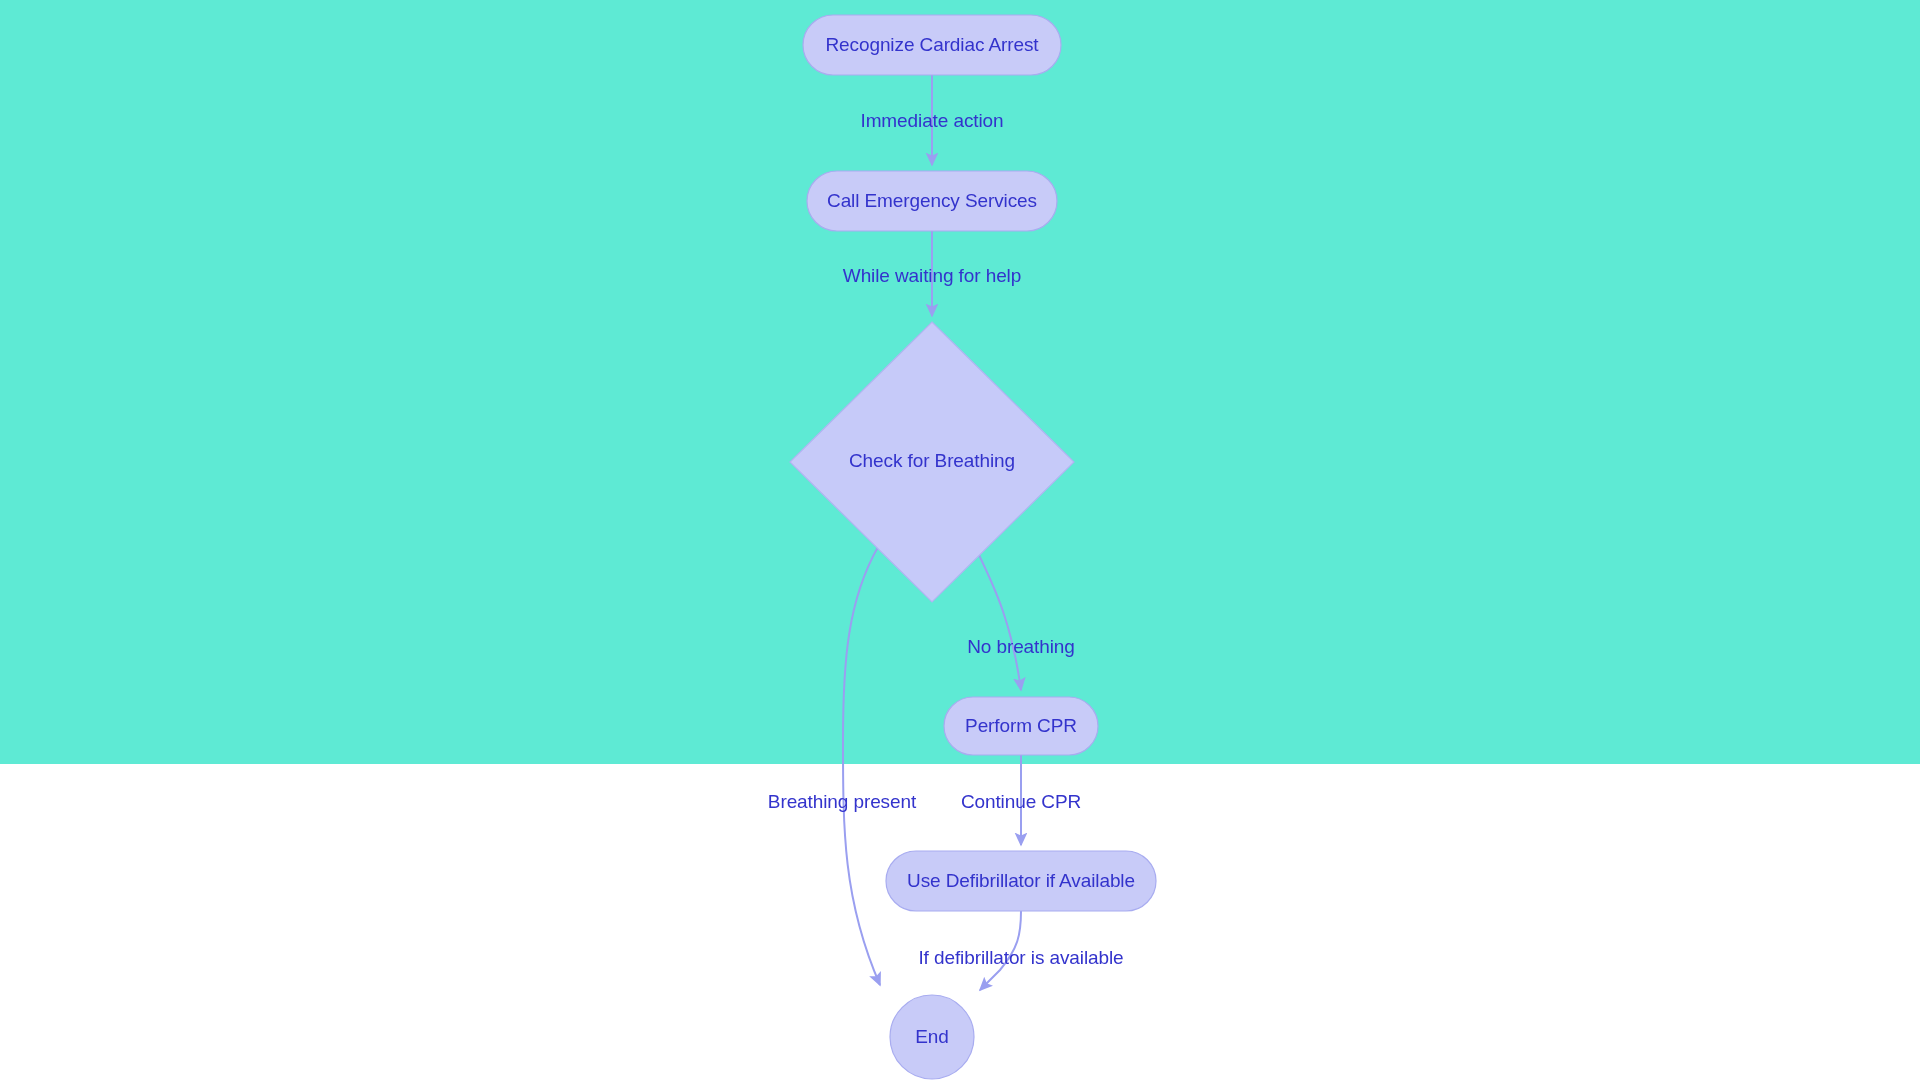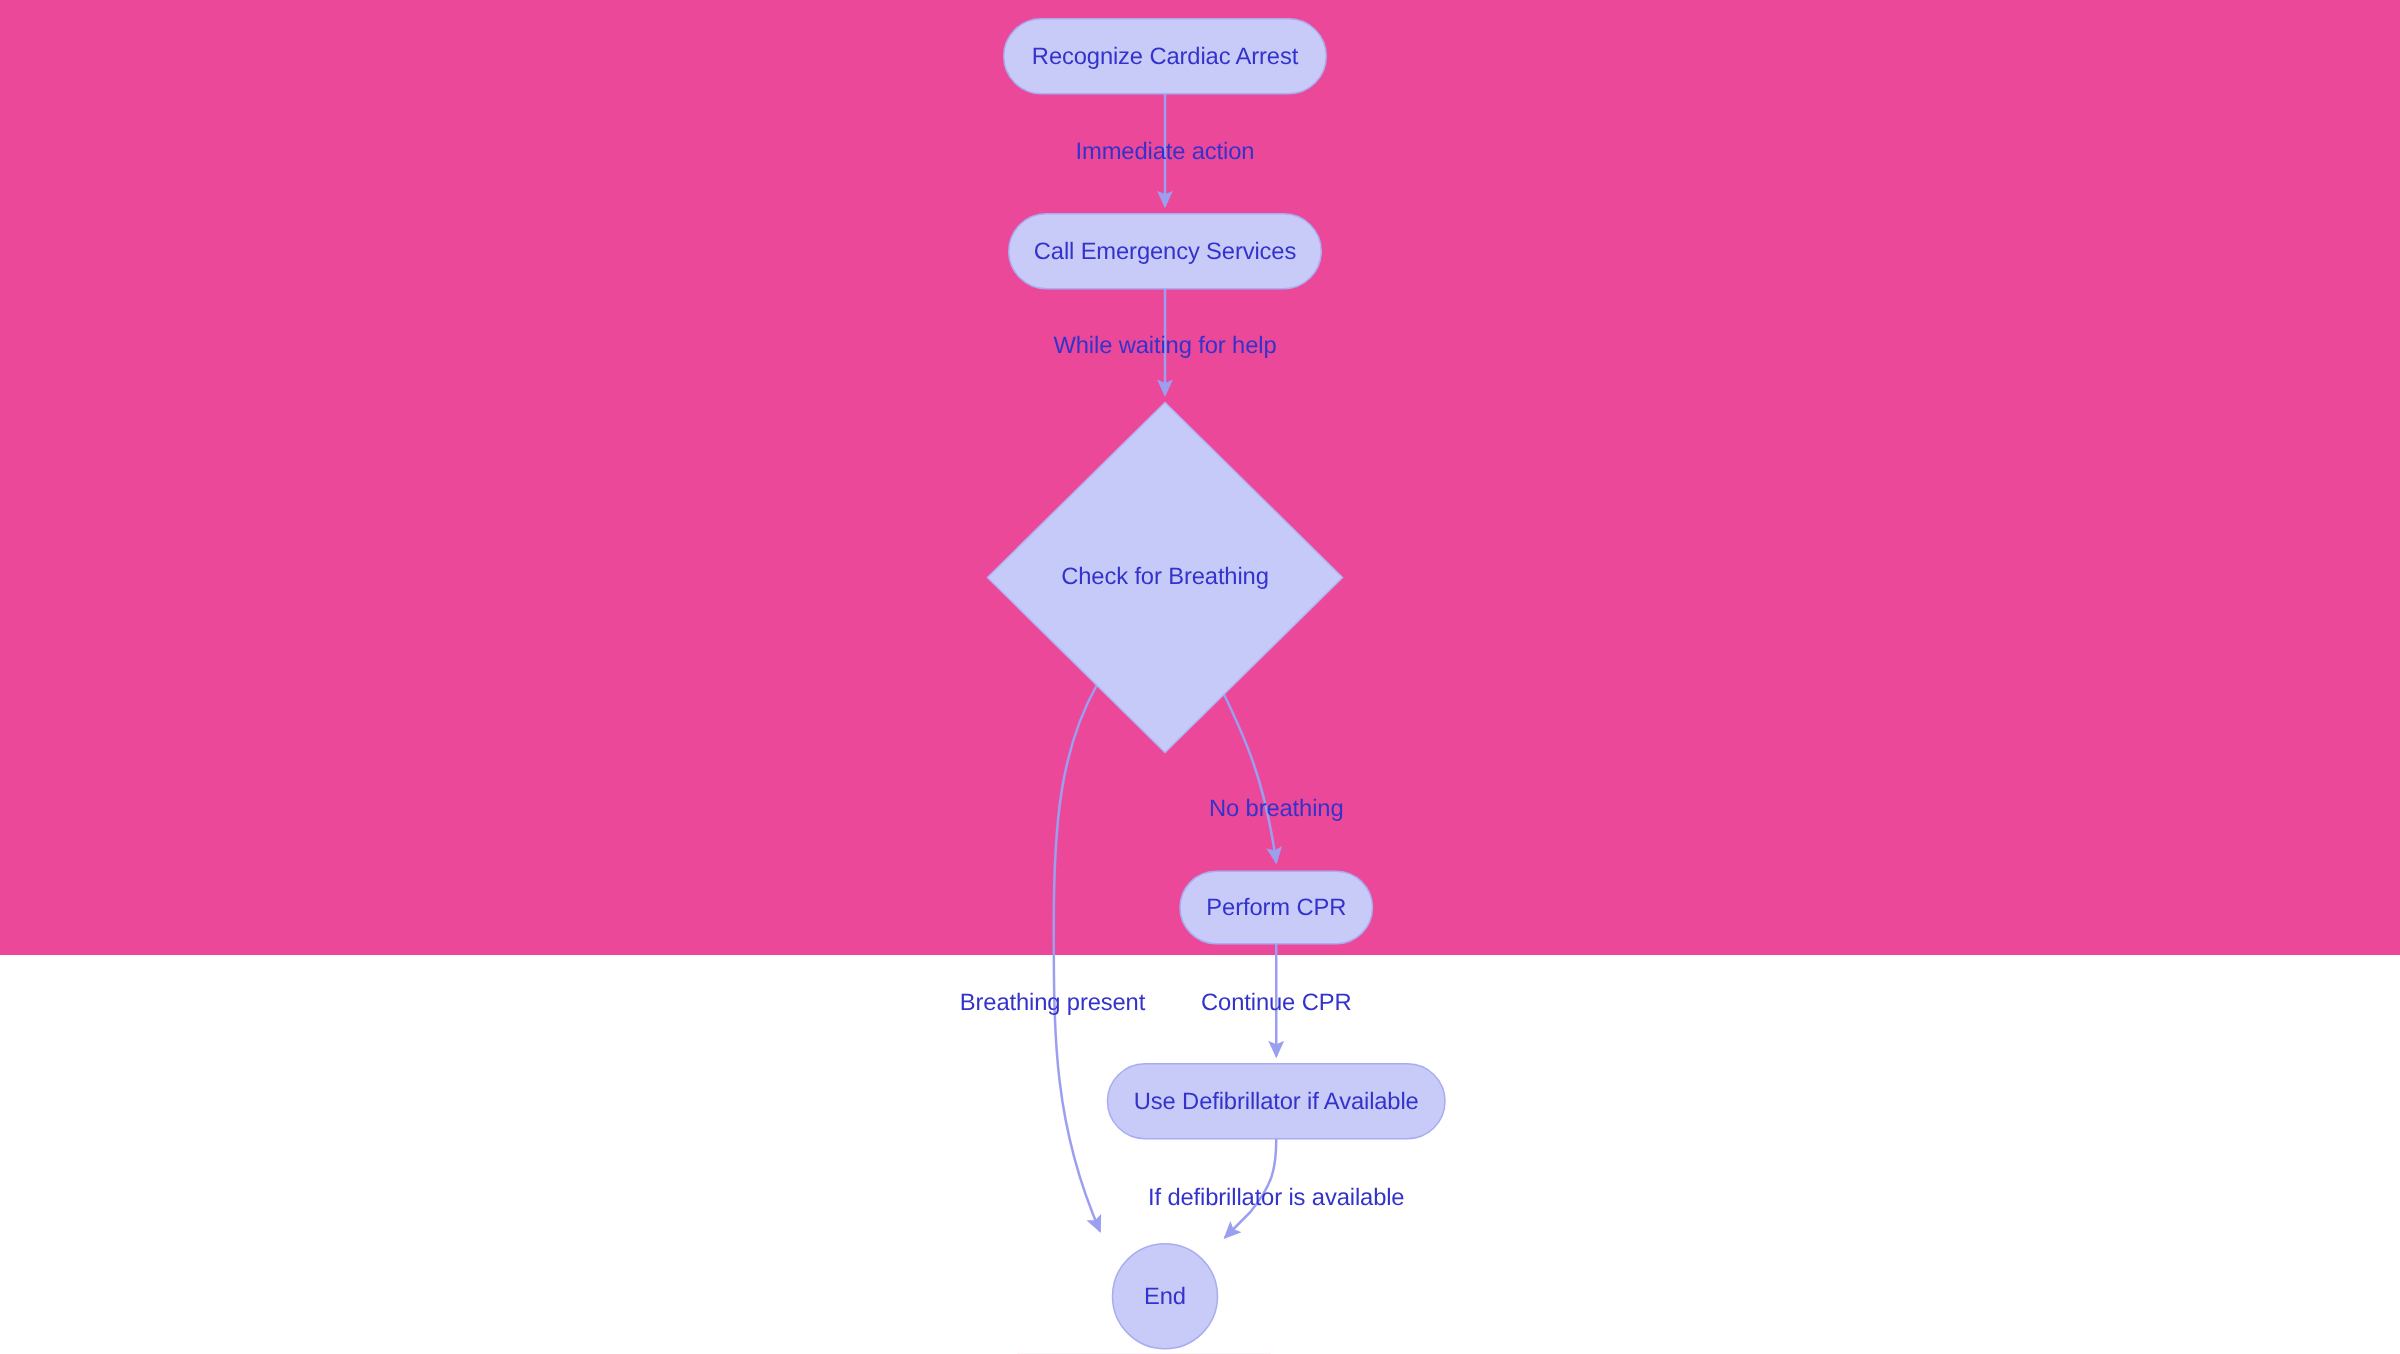--- a/index.html
+++ b/index.html
@@ -10,21 +10,21 @@
   body {
     width: 1920px;
     height: 1083px;
     overflow: hidden;
     font-family: "Liberation Sans", sans-serif;
   }
   #flowchart-root {
     position: relative;
     width: 1920px;
     height: 764px;
-    background: #ec4899;
+    background: #5eead4;
   }
   svg#flow-svg {
     display: block;
     width: 1920px;
     height: 1083px;
   }
   .node-shape {
     stroke-width: 1.2;
   }
   .node-label {

